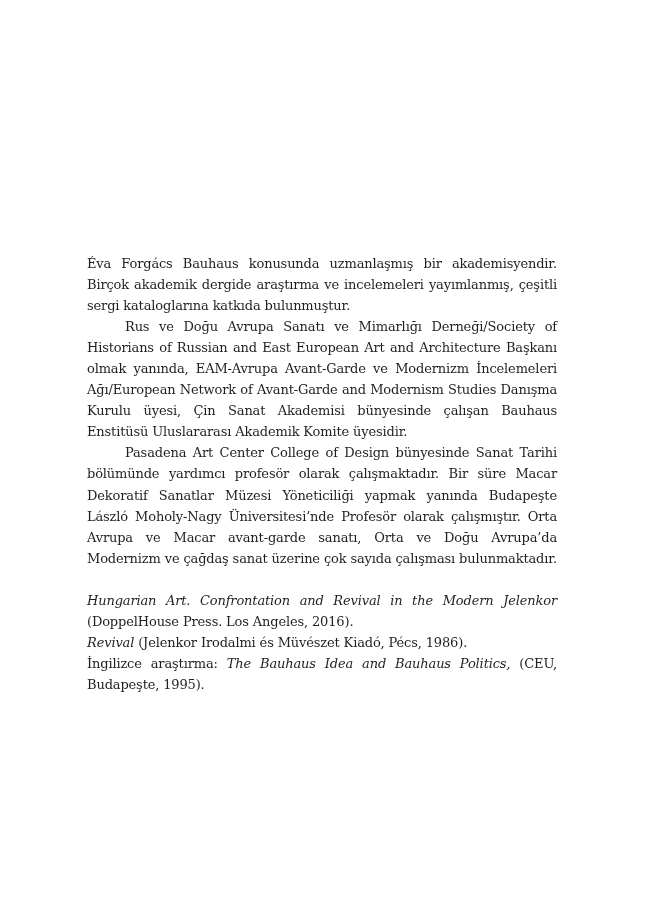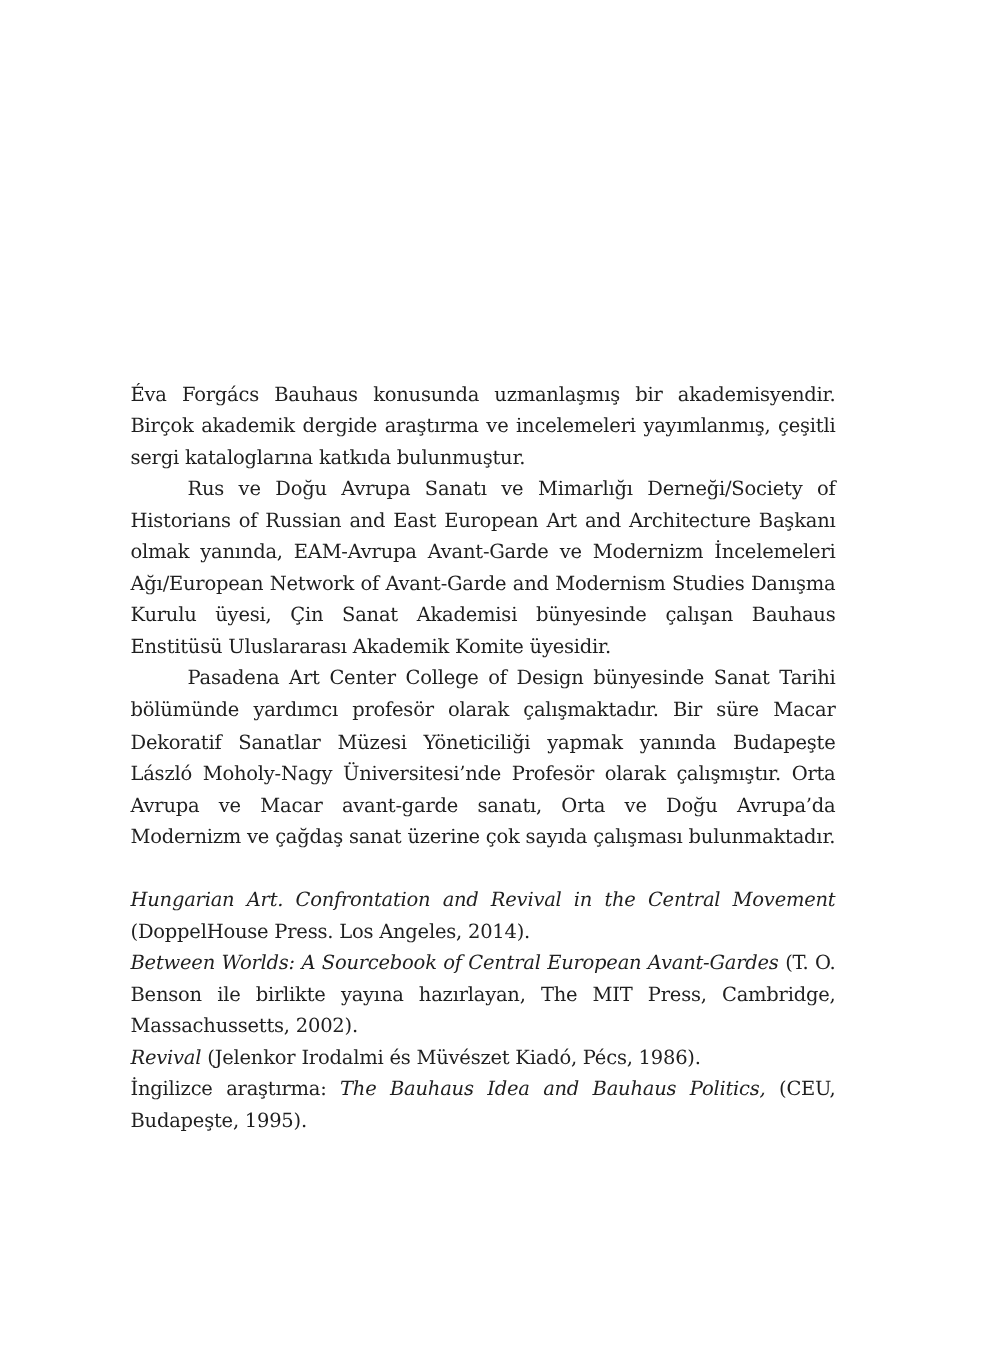--- a/index.html
+++ b/index.html
@@ -53,24 +53,21 @@
 <div class="page">
   <p class="para">Éva Forgács Bauhaus konusunda uzmanlaşmış bir akademisyendir. Birçok akademik dergide araştırma ve incelemeleri yayımlanmış, çeşitli sergi kataloglarına katkıda bulunmuştur.</p>
   <p class="para indent">Rus ve Doğu Avrupa Sanatı ve Mimarlığı Derneği/Society of Historians of Russian and East European Art and Architecture Başkanı olmak yanında, EAM-Avrupa Avant-Garde ve Modernizm İncelemeleri Ağı/European Network of Avant-Garde and Modernism Studies Danışma Kurulu üyesi, Çin Sanat Akademisi bünyesinde çalışan Bauhaus Enstitüsü Uluslararası Akademik Komite üyesidir.</p>
   <p class="para indent">Pasadena Art Center College of Design bünyesinde Sanat Tarihi bölümünde yardımcı profesör olarak çalışmaktadır. Bir süre Macar Dekoratif Sanatlar Müzesi Yöneticiliği yapmak yanında Budapeşte László Moholy-Nagy Üniversitesi’nde Profesör olarak çalışmıştır. Orta Avrupa ve Macar avant-garde sanatı, Orta ve Doğu Avrupa’da Modernizm ve çağdaş sanat üzerine çok sayıda çalışması bulunmaktadır.</p>
 
   <div class="blank"></div>
 
 
   <div>
     <p class="book">
-      <span></span><i>Hungarian Art. Confrontation and Revival in the Central Movement</i><span> (DoppelHouse Press. Los Angeles, 2014).</span>
-    </p>
-    <p class="book">
-      <span></span><i>Between Worlds: A Sourcebook of Central European Avant-Gardes</i><span> (T. O. Benson ile birlikte yayına hazırlayan, The MIT Press, Cambridge, Massachussetts, 2002).</span>
+      <span></span><i>Hungarian Art. Confrontation and Revival in the Modern Jelenkor</i><span> (DoppelHouse Press. Los Angeles, 2016).</span>
     </p>
     <p class="book">
       <span></span><i>Revival</i><span> (Jelenkor Irodalmi és Müvészet Kiadó, Pécs, 1986).</span>
     </p>
     <p class="book">
       <span>İngilizce araştırma: </span><i>The Bauhaus Idea and Bauhaus Politics,</i><span> (CEU, Budapeşte, 1995).</span>
     </p>
   </div>
 </div>
 

